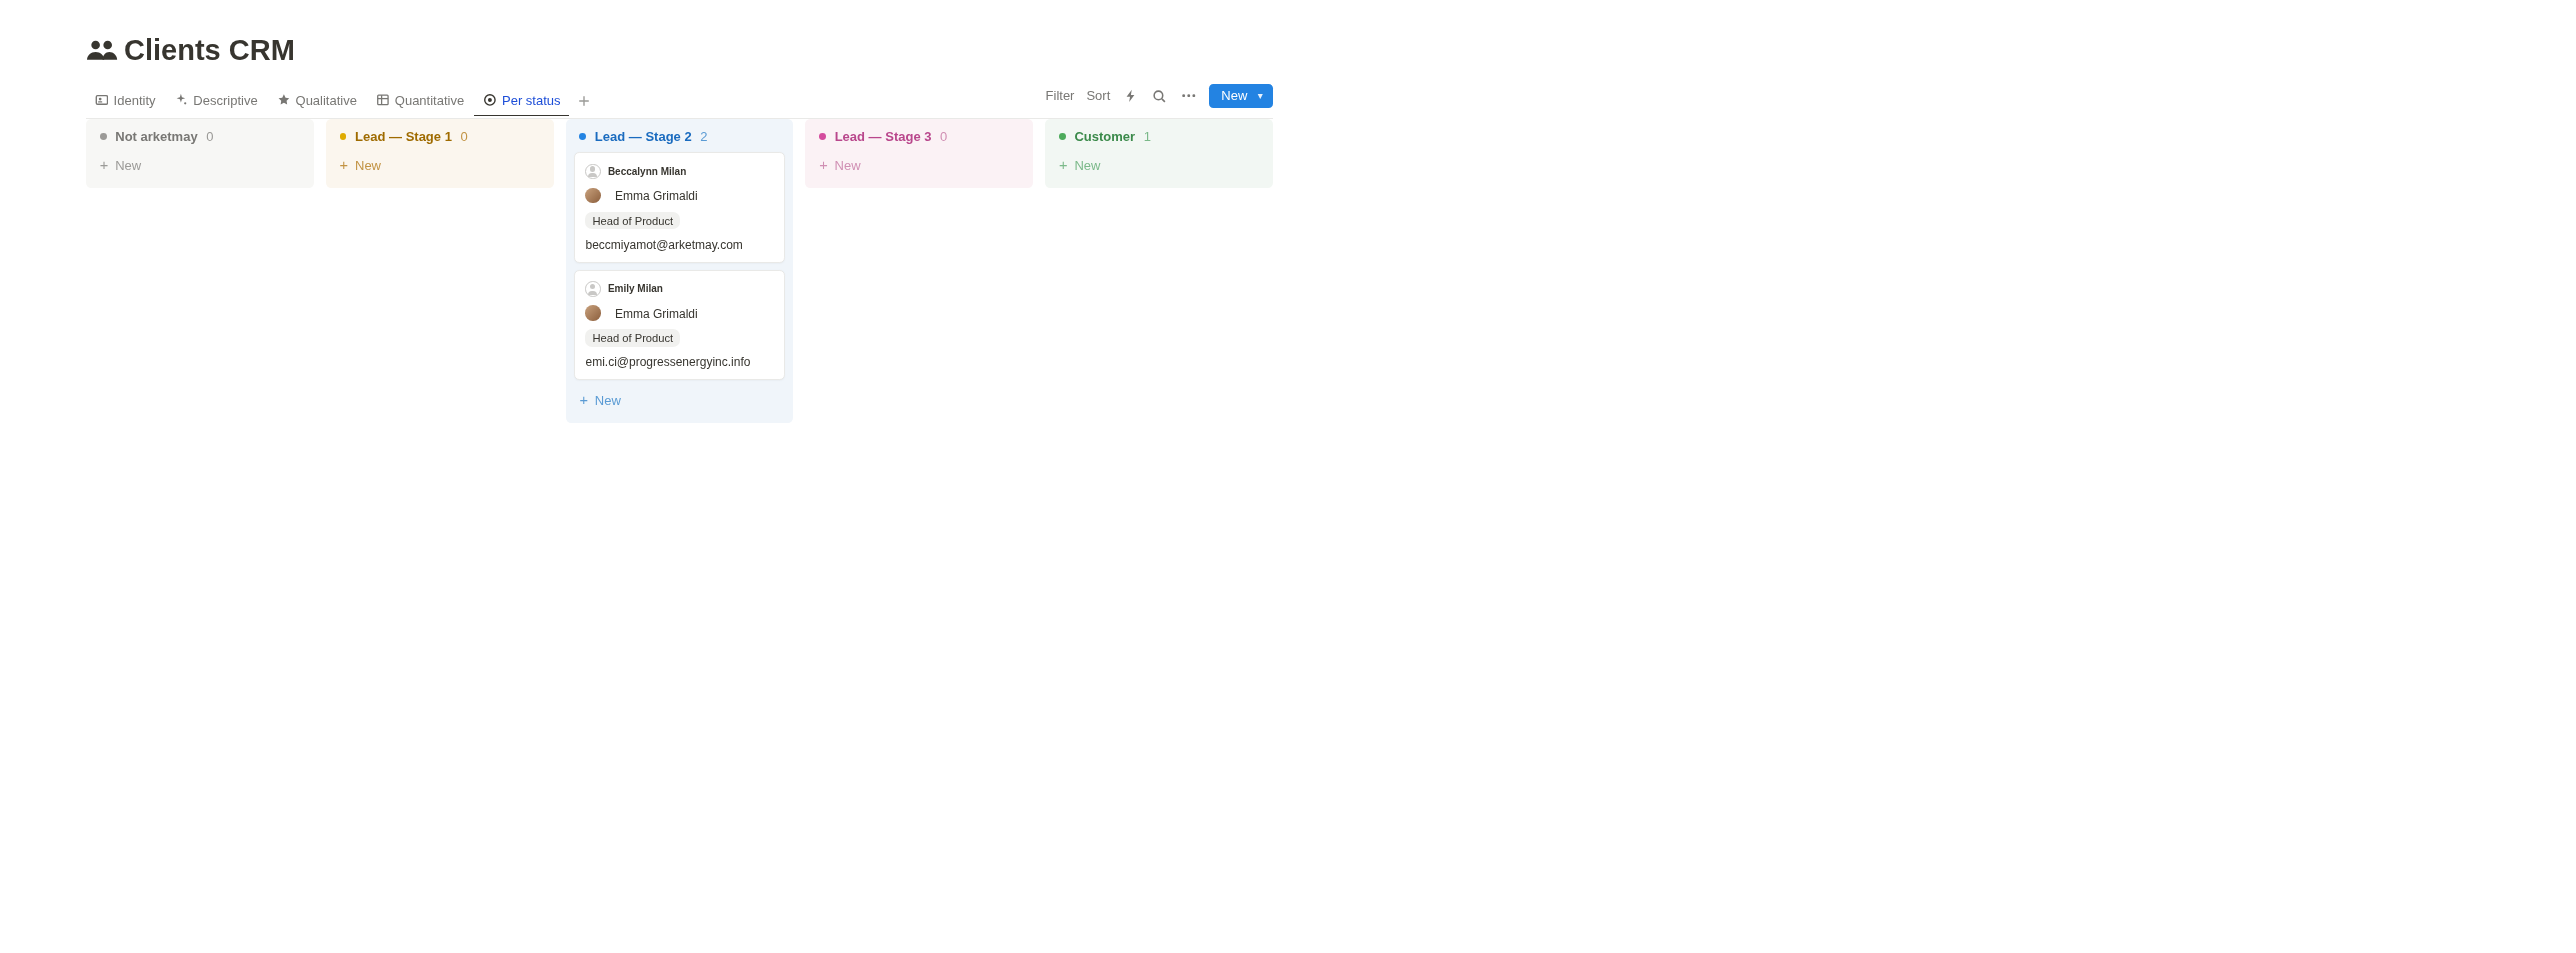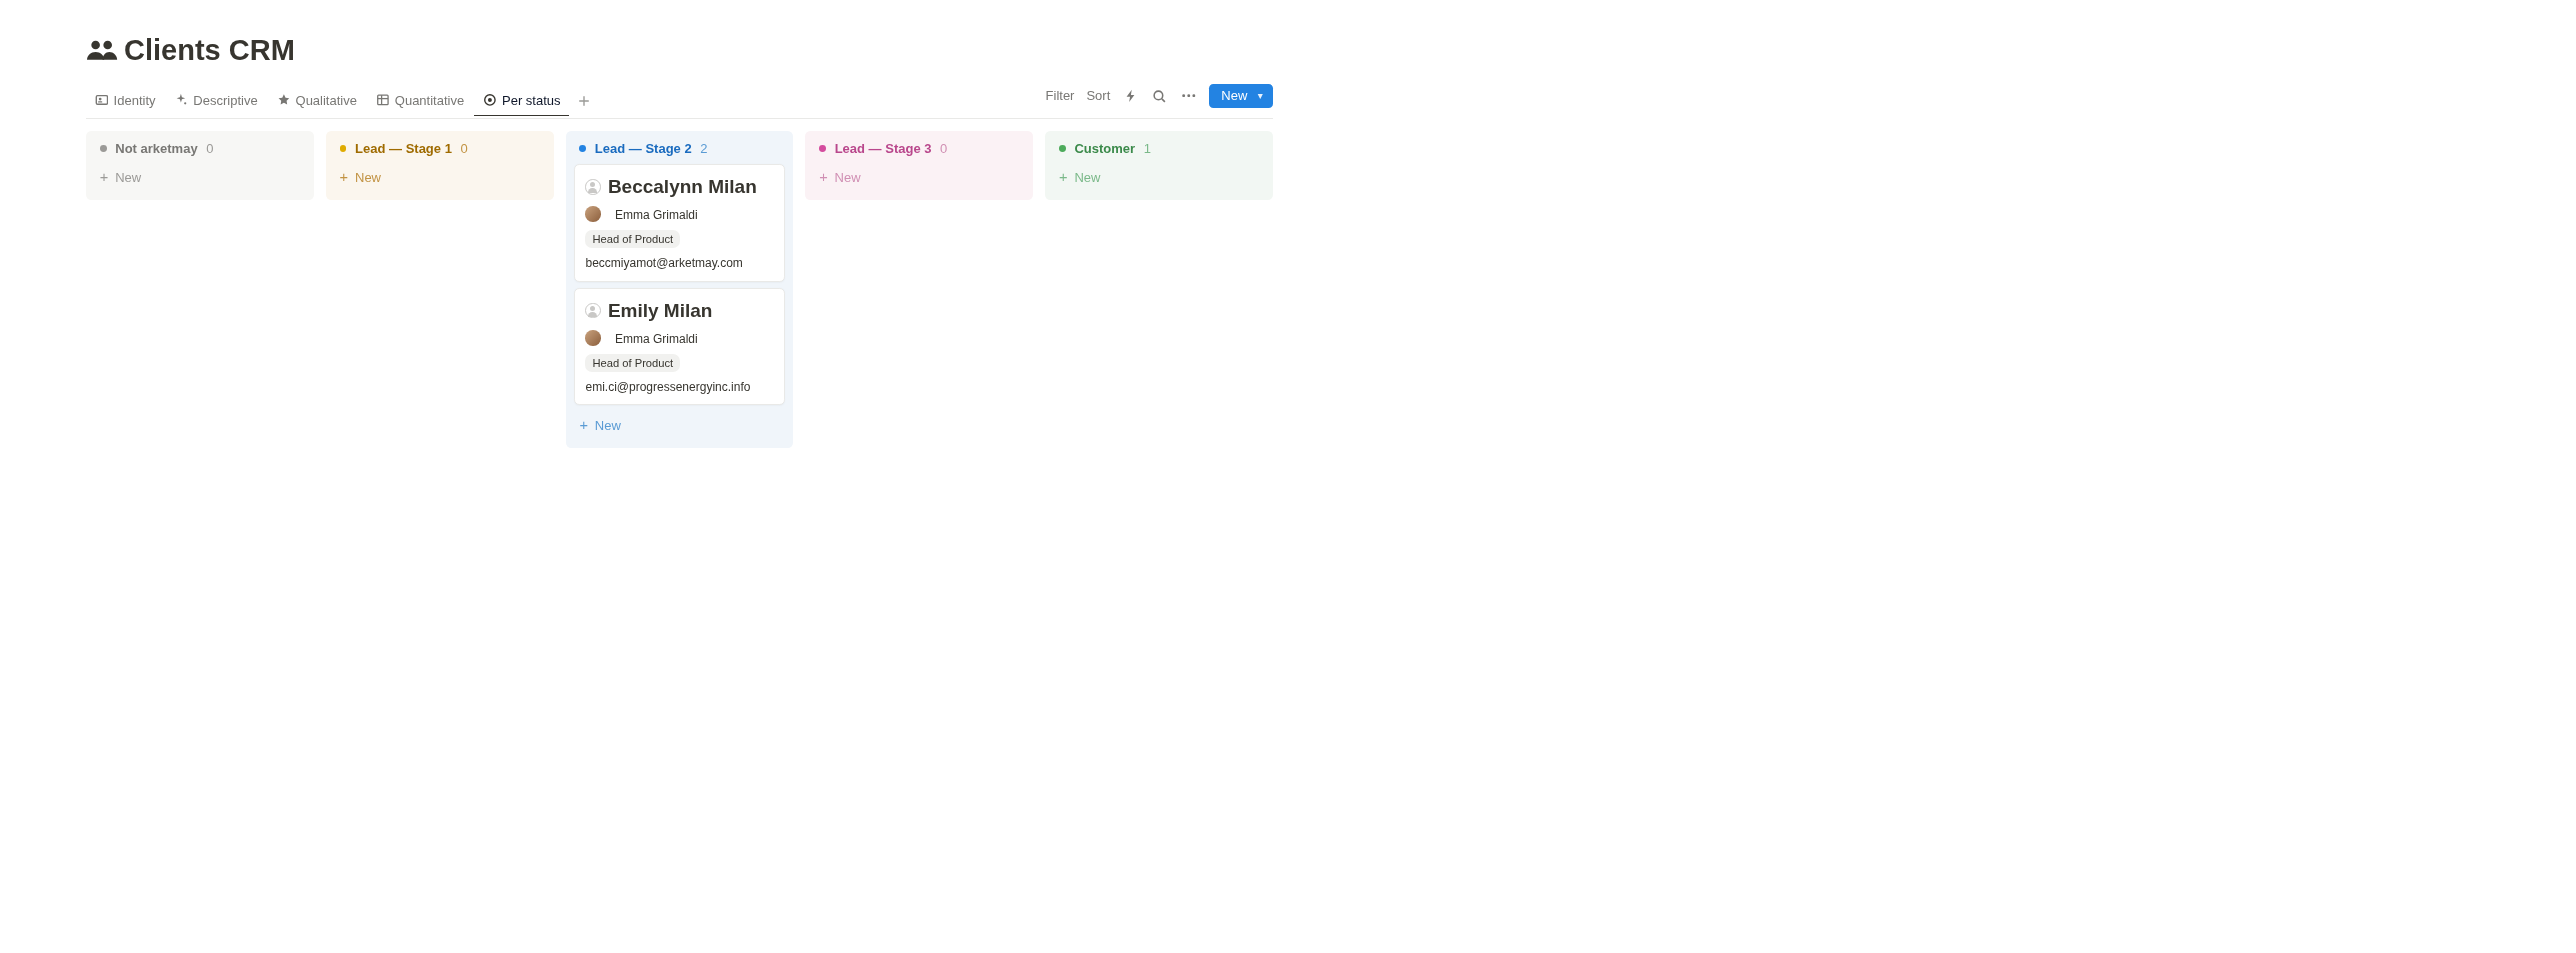--- a/index.html
+++ b/index.html
@@ -9,30 +9,30 @@
     color: #37352f;
     padding: 34px 86px;
     width: 2576px;
   }
   .page-header { display: flex; align-items: center; gap: 5px; margin-bottom: 17px; }
   .page-icon { font-size: 26px; color: #37352f; }
   .page-title { font-size: 29px; font-weight: 700; }
 
   .view-bar {
     display: flex; align-items: center; justify-content: space-between;
-    border-bottom: 0.9px solid #e9e9e7; margin-bottom: 12px;
+    border-bottom: 0.9px solid #e9e9e7; 
     width: 1187px;
   }
   .tabs { display: flex; align-items: center; gap: 1.7px; }
   .tab {
     display: flex; align-items: center; gap: 5.2px;
     padding: 6.9px 8.6px; font-size: 13px; color: #787774; font-weight: 500;
     border-bottom: 1.7px solid transparent; cursor: pointer;
   }
-  .tab.active { color: #0f172a; border-bottom-color: #37352f; }
+  .tab.active { color: #1d4ed8; border-bottom-color: #37352f; }
   .tab-icon { width: 13.8px; height: 13.8px; display: inline-flex; align-items:center; justify-content:center; }
   .tab-add { color: #9b9a97; padding: 5.2px 6.9px; cursor: pointer; }
 
   .view-actions { display: flex; align-items: center; gap: 12px; padding-bottom: 10px; }
   .view-action-text { font-size: 13px; color: #787774; cursor: pointer; }
   .view-action-icon { width: 17px; height: 17px; color: #787774; cursor: pointer; display:flex; align-items:center; justify-content:center; }
   .new-btn {
     display: inline-flex; align-items: center; gap: 8.6px;
     background: #2383e2; color: #fff; font-size: 13px; font-weight:500;
     padding: 4.3px 8.6px 4.3px 12px; border-radius: 4.3px; cursor: pointer;
@@ -79,21 +79,21 @@
     box-shadow: 0 0.9px 1.7px rgba(15,15,15,0.03);
     cursor: pointer;
   }
   .card-title-row { display: flex; align-items: center; gap: 6.9px; margin-bottom: 8.6px; }
   .person-icon {
     width: 15.5px; height: 15.5px; border-radius: 50%; border: 1.7px solid #c9c8c6;
     position: relative; flex: 0 0 auto;
   }
   .person-icon::before { content:""; position:absolute; top:1.7px; left:3.4px; width:5.2px; height:5.2px; border-radius:50%; background:#c9c8c6; }
   .person-icon::after  { content:""; position:absolute; bottom:0.9px; left:1.7px; width:8.6px; height:4.3px; border-radius:4.3px 4.3px 0 0; background:#c9c8c6; }
-  .card-title { font-size: 19px; font-weight: 600; }
+  .card-title { font-size: 10px; font-weight: 600; }
   .owner-row { display: flex; align-items: flex-end; gap: 14px; margin-bottom: 8.6px; font-size: 12px; color: #37352f; }
   .avatar { width: 15.5px; height: 15.5px; border-radius: 50%; background: linear-gradient(135deg,#c9a27e,#8b5e3c); flex:0 0 auto; }
   .avatar.alt { background: linear-gradient(135deg,#f3b6c2,#d77a8b); }
   .role-chip { display:inline-block; background:#f1f1ef; color:#37352f; font-size: 11.2px; padding: 2.6px 6.9px; border-radius: 7px; margin-bottom: 8.6px; }
   .role-chip.green { background:#e5f3e7; color:#2b6b38; }
   .email { font-size: 12px; color: #37352f; }
 
   svg { display:block; }
 </style>
 </head>

